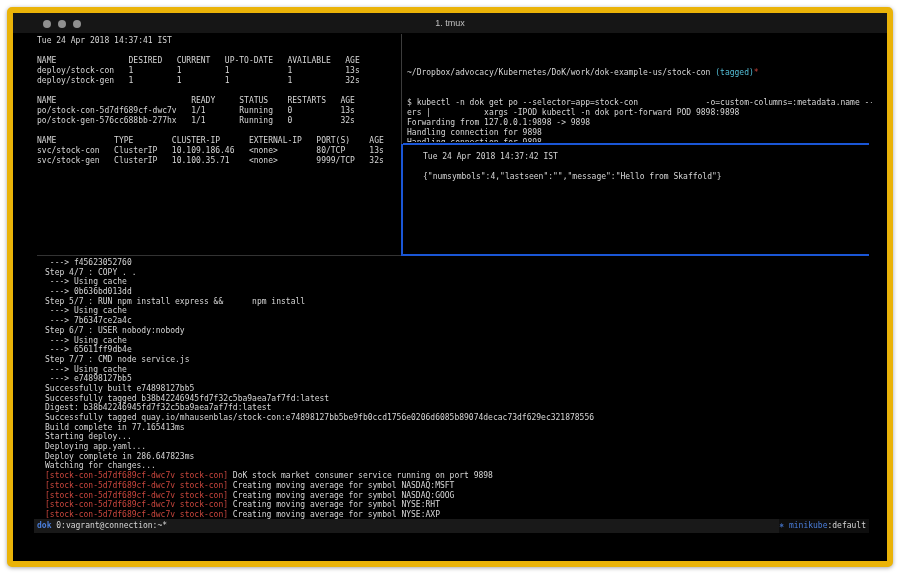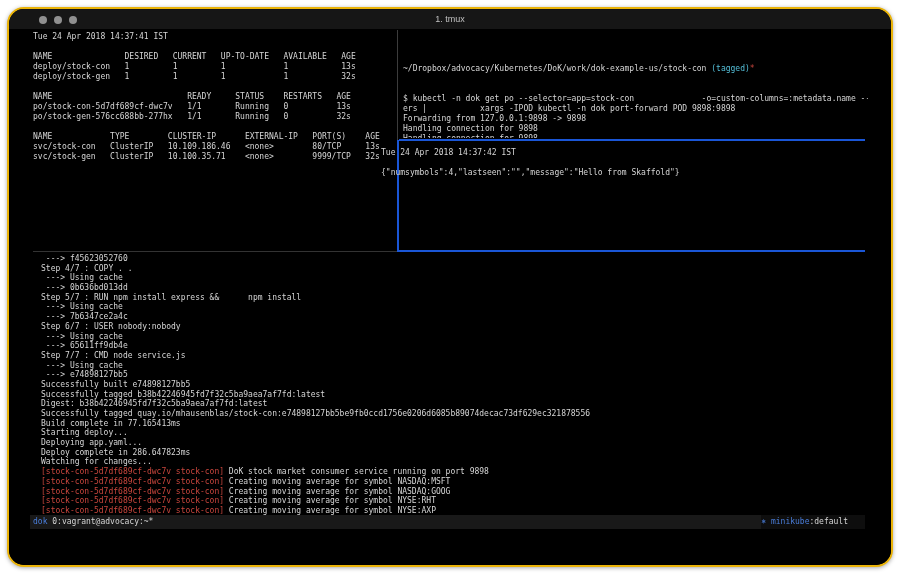--- a/index.html
+++ b/index.html
@@ -1,58 +1,58 @@
 <!DOCTYPE html>
 <html><head>
 <meta charset="utf-8">
 <style>
   * { margin:0; padding:0; box-sizing:border-box; }
   html,body { width:900px; height:574px; background:#ffffff; overflow:hidden;
               font-family:"DejaVu Sans Mono", monospace; }
   .window {
     position:absolute; left:7px; top:7px; width:886px; height:560px;
-    background:#000; border:2px solid #eab308; border-radius:17px;
+    background:#000; border:6px solid #eab308; border-radius:5px;
     overflow:hidden; box-shadow:0 1px 4px rgba(0,0,0,.35);
   }
   .titlebar {
     position:absolute; left:0; top:0; right:0; height:21px;
     background:#161616; border-bottom:1px solid #000;
   }
   .traffic { position:absolute; left:30px; top:7px; display:flex; gap:7px; }
   .dot { width:8px; height:8px; border-radius:50%; background:#909090; display:inline-block; }
   .wtitle {
     position:absolute; left:0; right:0; top:0; height:21px; line-height:21px;
     text-align:center; color:#c0c0c0; font-size:9px;
     font-family:"Liberation Sans", sans-serif;
   }
   .terminal { position:absolute; left:0; top:21px; right:0; bottom:0; background:#000; }
   .pane { position:absolute; overflow:hidden; color:#d6d6d6; font-size:8px;
           line-height:10px; white-space:pre; font-weight:500; }
   .tline { white-space:pre; height:10px; }
   .pane-tl { left:24px; top:2px;  width:362px; height:216px; }
   .pane-tr { left:394px; top:14px; width:465px; height:94px; }
-  .pane-rb { left:372px; top:118px; width:465px; height:100px; }
+  .pane-rb { left:410px; top:118px; width:465px; height:100px; }
   .pane-bt { left:32px; top:224px; width:833px; height:262px; line-height:9.7px; }
   .pane-bt .tline { height:9.7px; }
   .vdiv-gray { position:absolute; left:388px; top:0;     width:1px; height:110px; background:#3c3c3c; }
   .vdiv-blue { position:absolute; left:388px; top:110px; width:2px; height:112px; background:#1a56d6; }
   .hdiv-right-blue  { position:absolute; left:390px; top:109px; width:466px; height:2px; background:#1a56d6; }
   .hdiv-bottom-gray { position:absolute; left:24px;  top:221px; width:364px; height:1px; background:#333333; }
   .hdiv-bottom-blue { position:absolute; left:388px; top:220px; width:468px; height:2px; background:#1a56d6; }
   .git-branch { color:#53bdd6; }
   .git-dirty  { color:#c9463d; }
   .pre-red    { color:#c9463d; }
   .statusbar {
     position:absolute; left:21px; top:485px; width:835px; height:14px;
     background:#191919; color:#d6d6d6; font-size:8px; line-height:14px;
     display:flex; justify-content:space-between; white-space:pre;
   }
   .sb-left  { padding-left:3px; }
-  .sb-right { padding-right:17px; background:#0e0e0e; }
-  .sb-session { color:#4a7edb; font-weight:normal;text-align:right; }
+  .sb-right { padding-right:3px; background:#0e0e0e; }
+  .sb-session { color:#4a7edb; font-weight:bold;text-align:right; }
   .sb-kube    { color:#4a7edb; }
 </style>
 </head>
 <body>
 
 <div class="window">
 
   <div class="titlebar">
     <div class="traffic">
       <span class="dot"></span>
@@ -77,18 +77,18 @@
     <div class="hdiv-right-blue"></div>
 
     <div class="pane pane-rb"><div class="tline">Tue 24 Apr 2018 14:37:42 IST</div><div class="tline">&nbsp;</div><div class="tline">{"numsymbols":4,"lastseen":"","message":"Hello from Skaffold"}</div></div>
 
     <div class="hdiv-bottom-gray"></div>
     <div class="hdiv-bottom-blue"></div>
 
     <div class="pane pane-bt"><div class="tline"> ---&gt; f45623052760</div><div class="tline">Step 4/7 : COPY . .</div><div class="tline"> ---&gt; Using cache</div><div class="tline"> ---&gt; 0b636bd013dd</div><div class="tline">Step 5/7 : RUN npm install express &amp;&amp;      npm install</div><div class="tline"> ---&gt; Using cache</div><div class="tline"> ---&gt; 7b6347ce2a4c</div><div class="tline">Step 6/7 : USER nobody:nobody</div><div class="tline"> ---&gt; Using cache</div><div class="tline"> ---&gt; 65611ff9db4e</div><div class="tline">Step 7/7 : CMD node service.js</div><div class="tline"> ---&gt; Using cache</div><div class="tline"> ---&gt; e74898127bb5</div><div class="tline">Successfully built e74898127bb5</div><div class="tline">Successfully tagged b38b42246945fd7f32c5ba9aea7af7fd:latest</div><div class="tline">Digest: b38b42246945fd7f32c5ba9aea7af7fd:latest</div><div class="tline">Successfully tagged quay.io/mhausenblas/stock-con:e74898127bb5be9fb0ccd1756e0206d6085b89074decac73df629ec321878556</div><div class="tline">Build complete in 77.165413ms</div><div class="tline">Starting deploy...</div><div class="tline">Deploying app.yaml...</div><div class="tline">Deploy complete in 286.647823ms</div><div class="tline">Watching for changes...</div><div class="tline"><span class="pre-red">[stock-con-5d7df689cf-dwc7v stock-con]</span><span> DoK stock market consumer service running on port 9898</span></div><div class="tline"><span class="pre-red">[stock-con-5d7df689cf-dwc7v stock-con]</span><span> Creating moving average for symbol NASDAQ:MSFT</span></div><div class="tline"><span class="pre-red">[stock-con-5d7df689cf-dwc7v stock-con]</span><span> Creating moving average for symbol NASDAQ:GOOG</span></div><div class="tline"><span class="pre-red">[stock-con-5d7df689cf-dwc7v stock-con]</span><span> Creating moving average for symbol NYSE:RHT</span></div><div class="tline"><span class="pre-red">[stock-con-5d7df689cf-dwc7v stock-con]</span><span> Creating moving average for symbol NYSE:AXP</span></div></div>
 
     <div class="statusbar">
-      <span class="sb-left"><span class="sb-session">dok</span><span> 0:vagrant@advocacy:~*</span></span>
+      <span class="sb-left"><span class="sb-session">dok</span><span> 0:vagrant@connection:~*</span></span>
       <span class="sb-right"><span class="sb-kube">⎈ </span><span class="sb-kube">minikube</span><span>:default</span></span>
     </div>
 
   </div>
 </div>
 
 </body></html>

